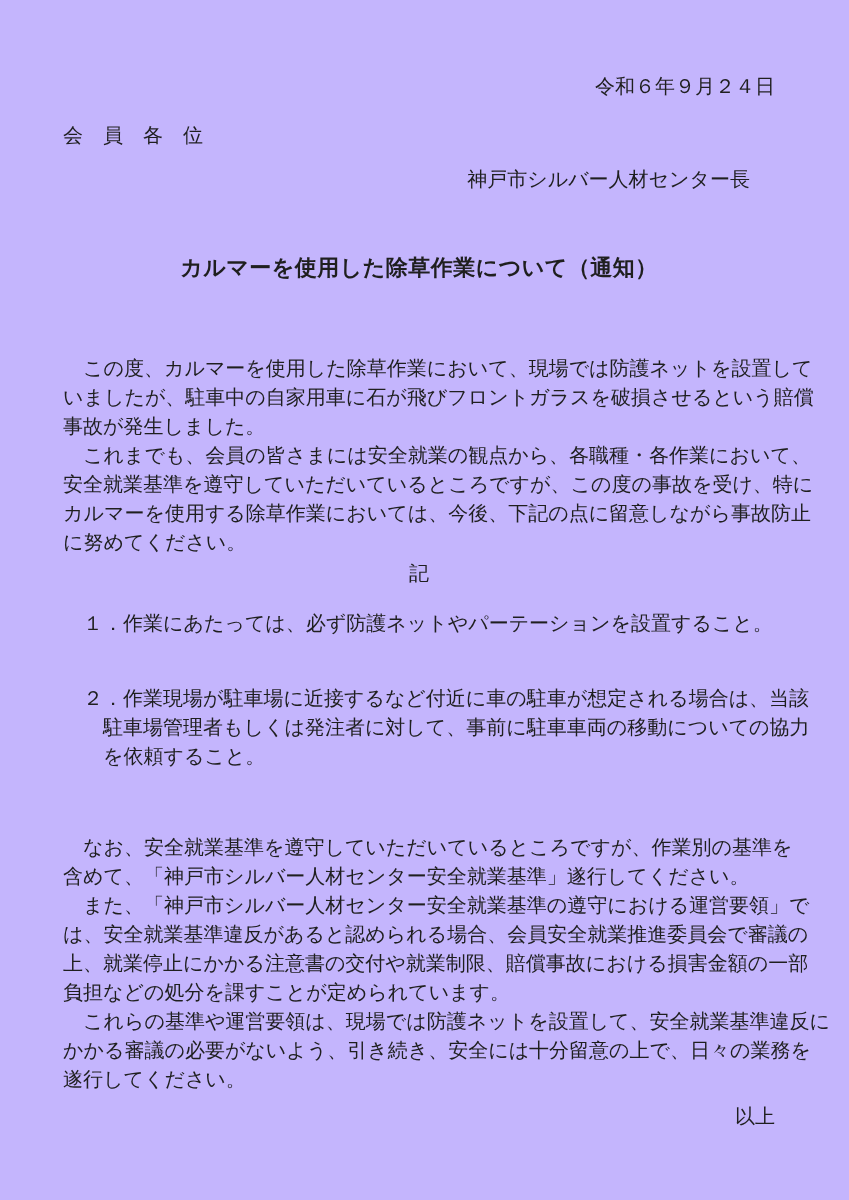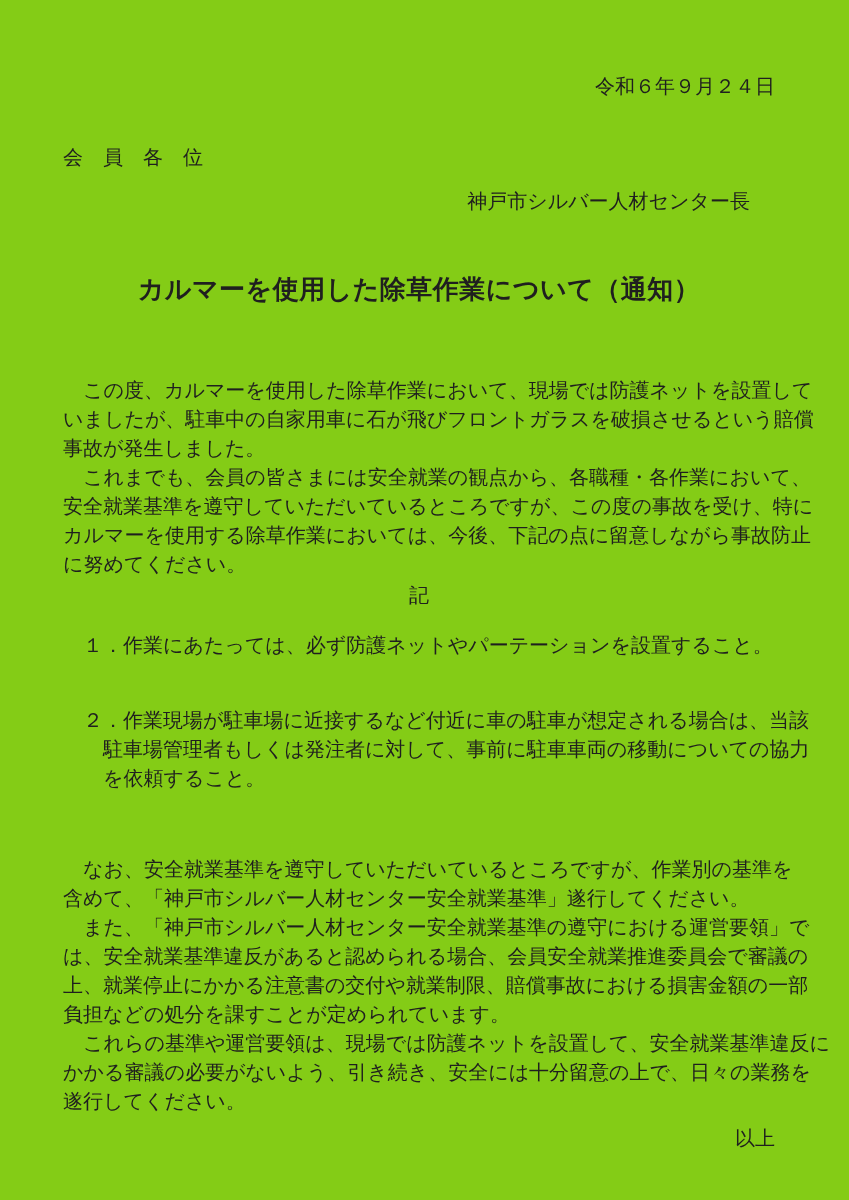--- a/index.html
+++ b/index.html
@@ -1,37 +1,37 @@
 <!DOCTYPE html>
 <html lang="ja"><head>
 <meta charset="utf-8">
 <style>
   html,body{margin:0;padding:0;background:#e8e8e8;}
   .page{
     position:relative;
     width:849px;height:1200px;
     margin:0 auto;
-    background:#84cc16;
+    background:#c4b5fd;
     box-sizing:border-box;
     padding:72px 74px 0 63px;
     font-family:"Liberation Serif","DejaVu Serif",serif;
     font-size:20px;
     line-height:29px;
     color:#1f1f1f;
     overflow:hidden;
   }
   .line{white-space:pre;}
   .date-line{text-align:right;}
-  .recipient-line{margin-top:42px;}
+  .recipient-line{margin-top:20px;}
   .sender-line{text-align:right;margin-top:15px;padding-right:25px;}
   .doc-title{
     margin-top:58px;
     text-align:center;
     font-weight:bold;
-    font-size:26px;
+    font-size:22px;
     line-height:32px;
     letter-spacing:0.5px;
   }
   .para-first{margin-top:70px;}
   .ki-heading{margin-top:2px;text-align:center;}
   .list-item-1{margin-top:21px;padding-left:1em;}
   .list-item-2{margin-top:46px;padding-left:1em;}
   .para-3{margin-top:62px;}
   .closing-line{text-align:right;margin-top:8px;}
 </style>

